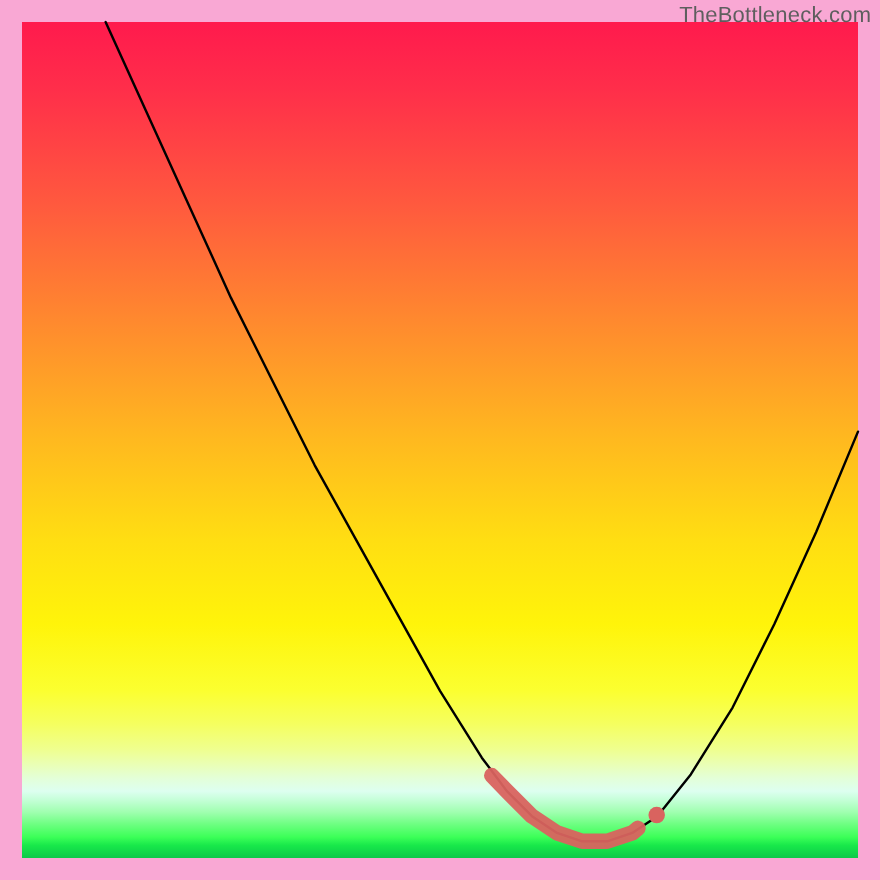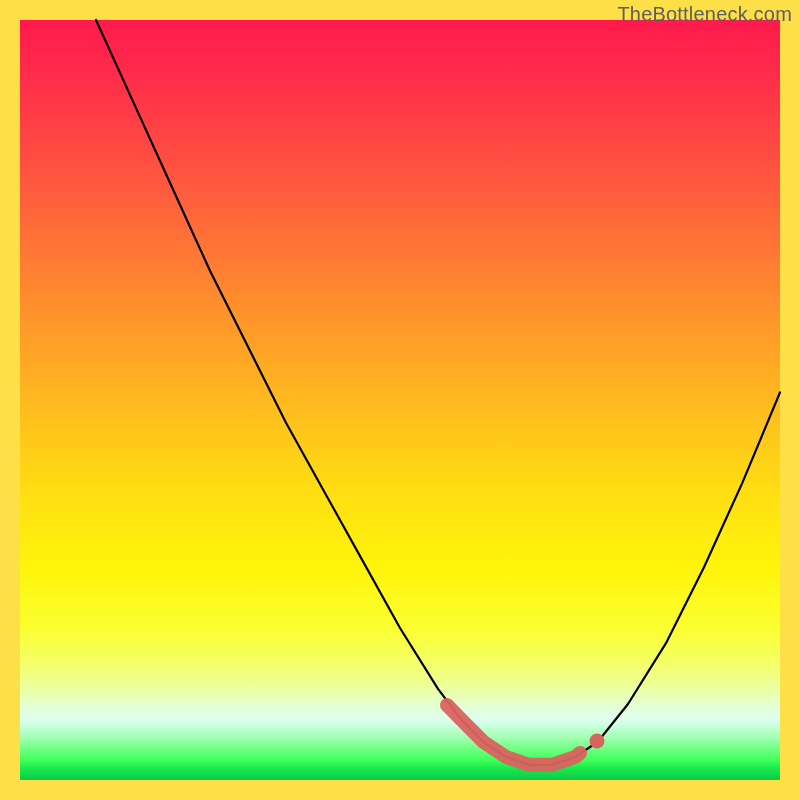--- a/index.html
+++ b/index.html
@@ -10,21 +10,21 @@
     background: #000;
     overflow: hidden;
     font-family: Arial, Helvetica, sans-serif;
   }
   .frame {
     position: absolute;
     left: 0;
     top: 0;
     width: 800px;
     height: 800px;
-    background: #fde047;
+    background: #f9a8d4;
   }
   .plot {
     position: absolute;
     left: 20px;
     top: 20px;
     width: 760px;
     height: 760px;
     
   }
   .grad-main {

